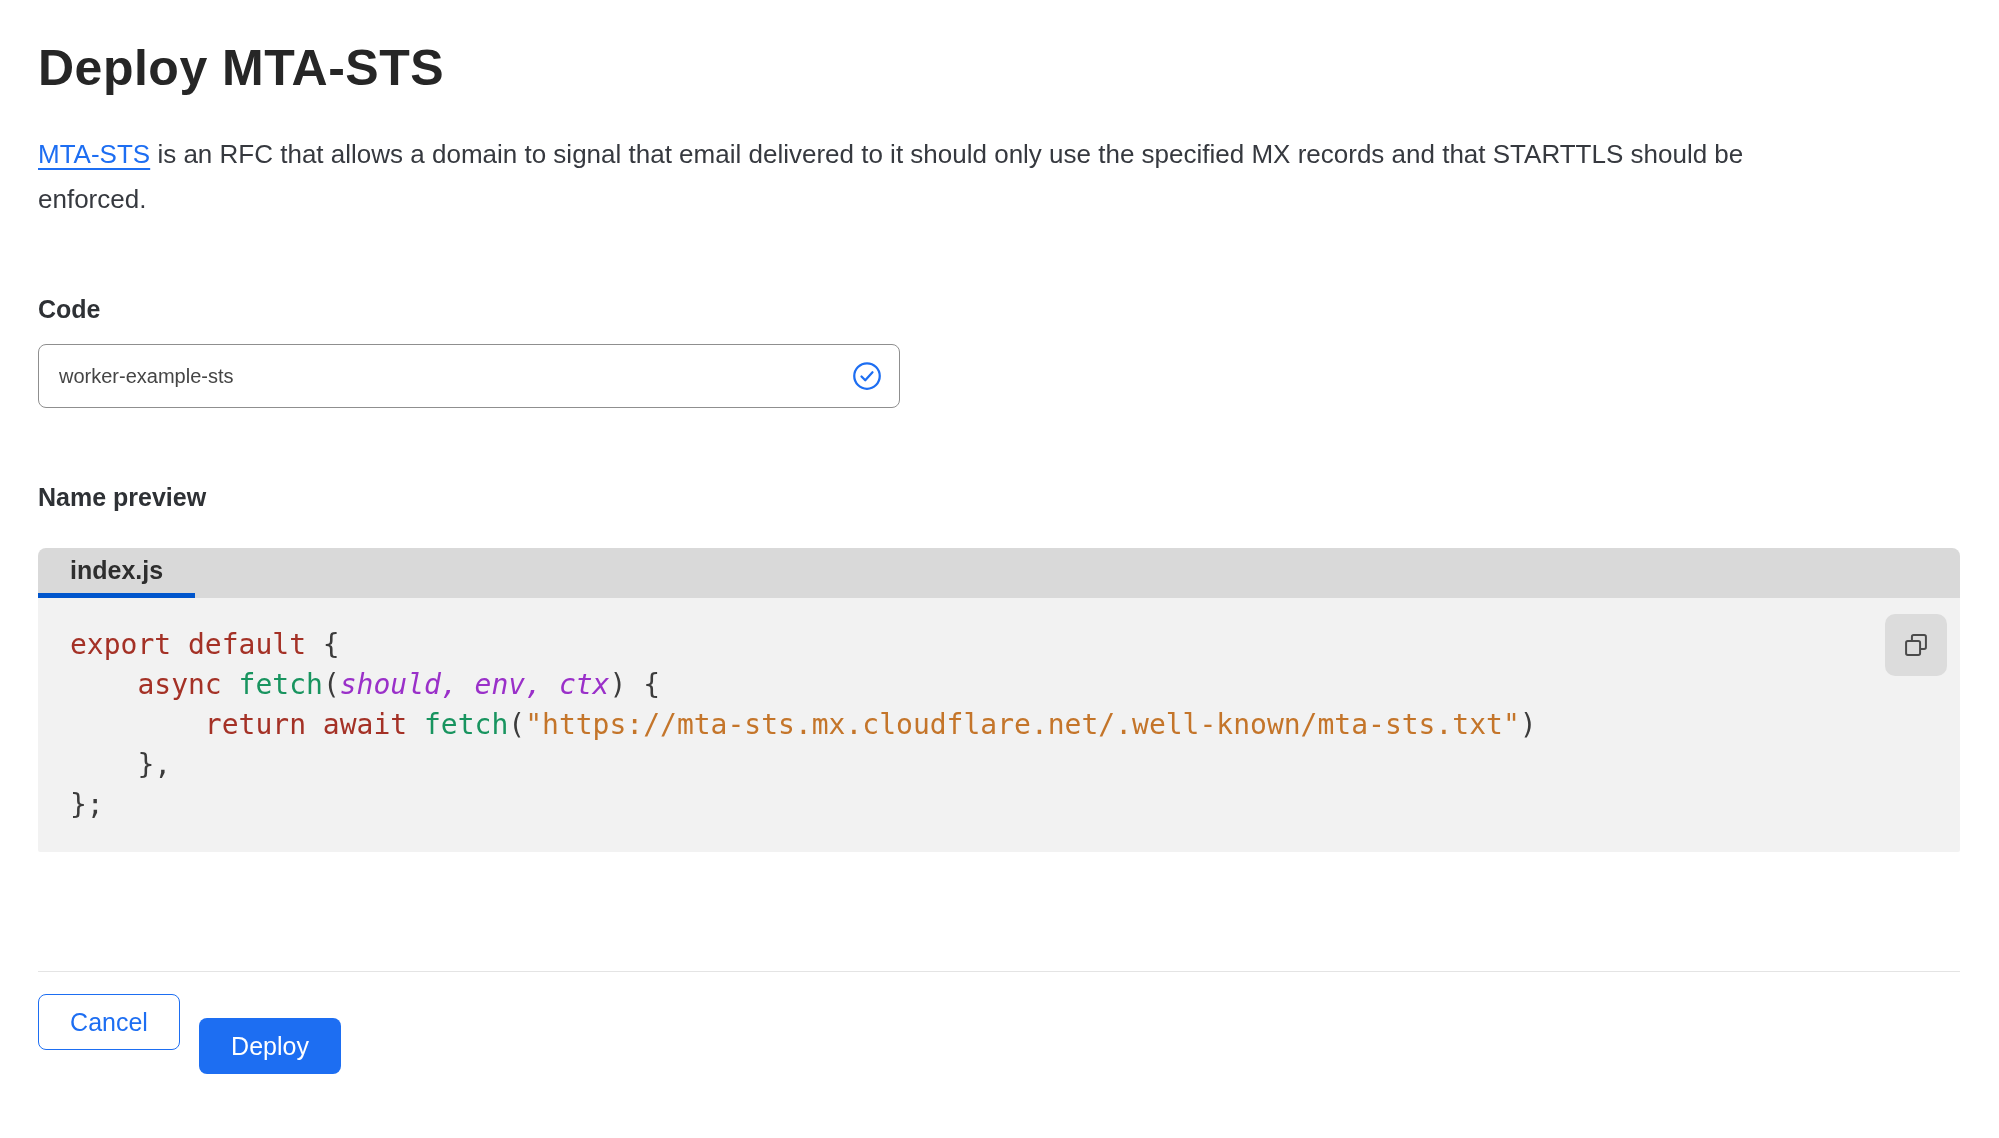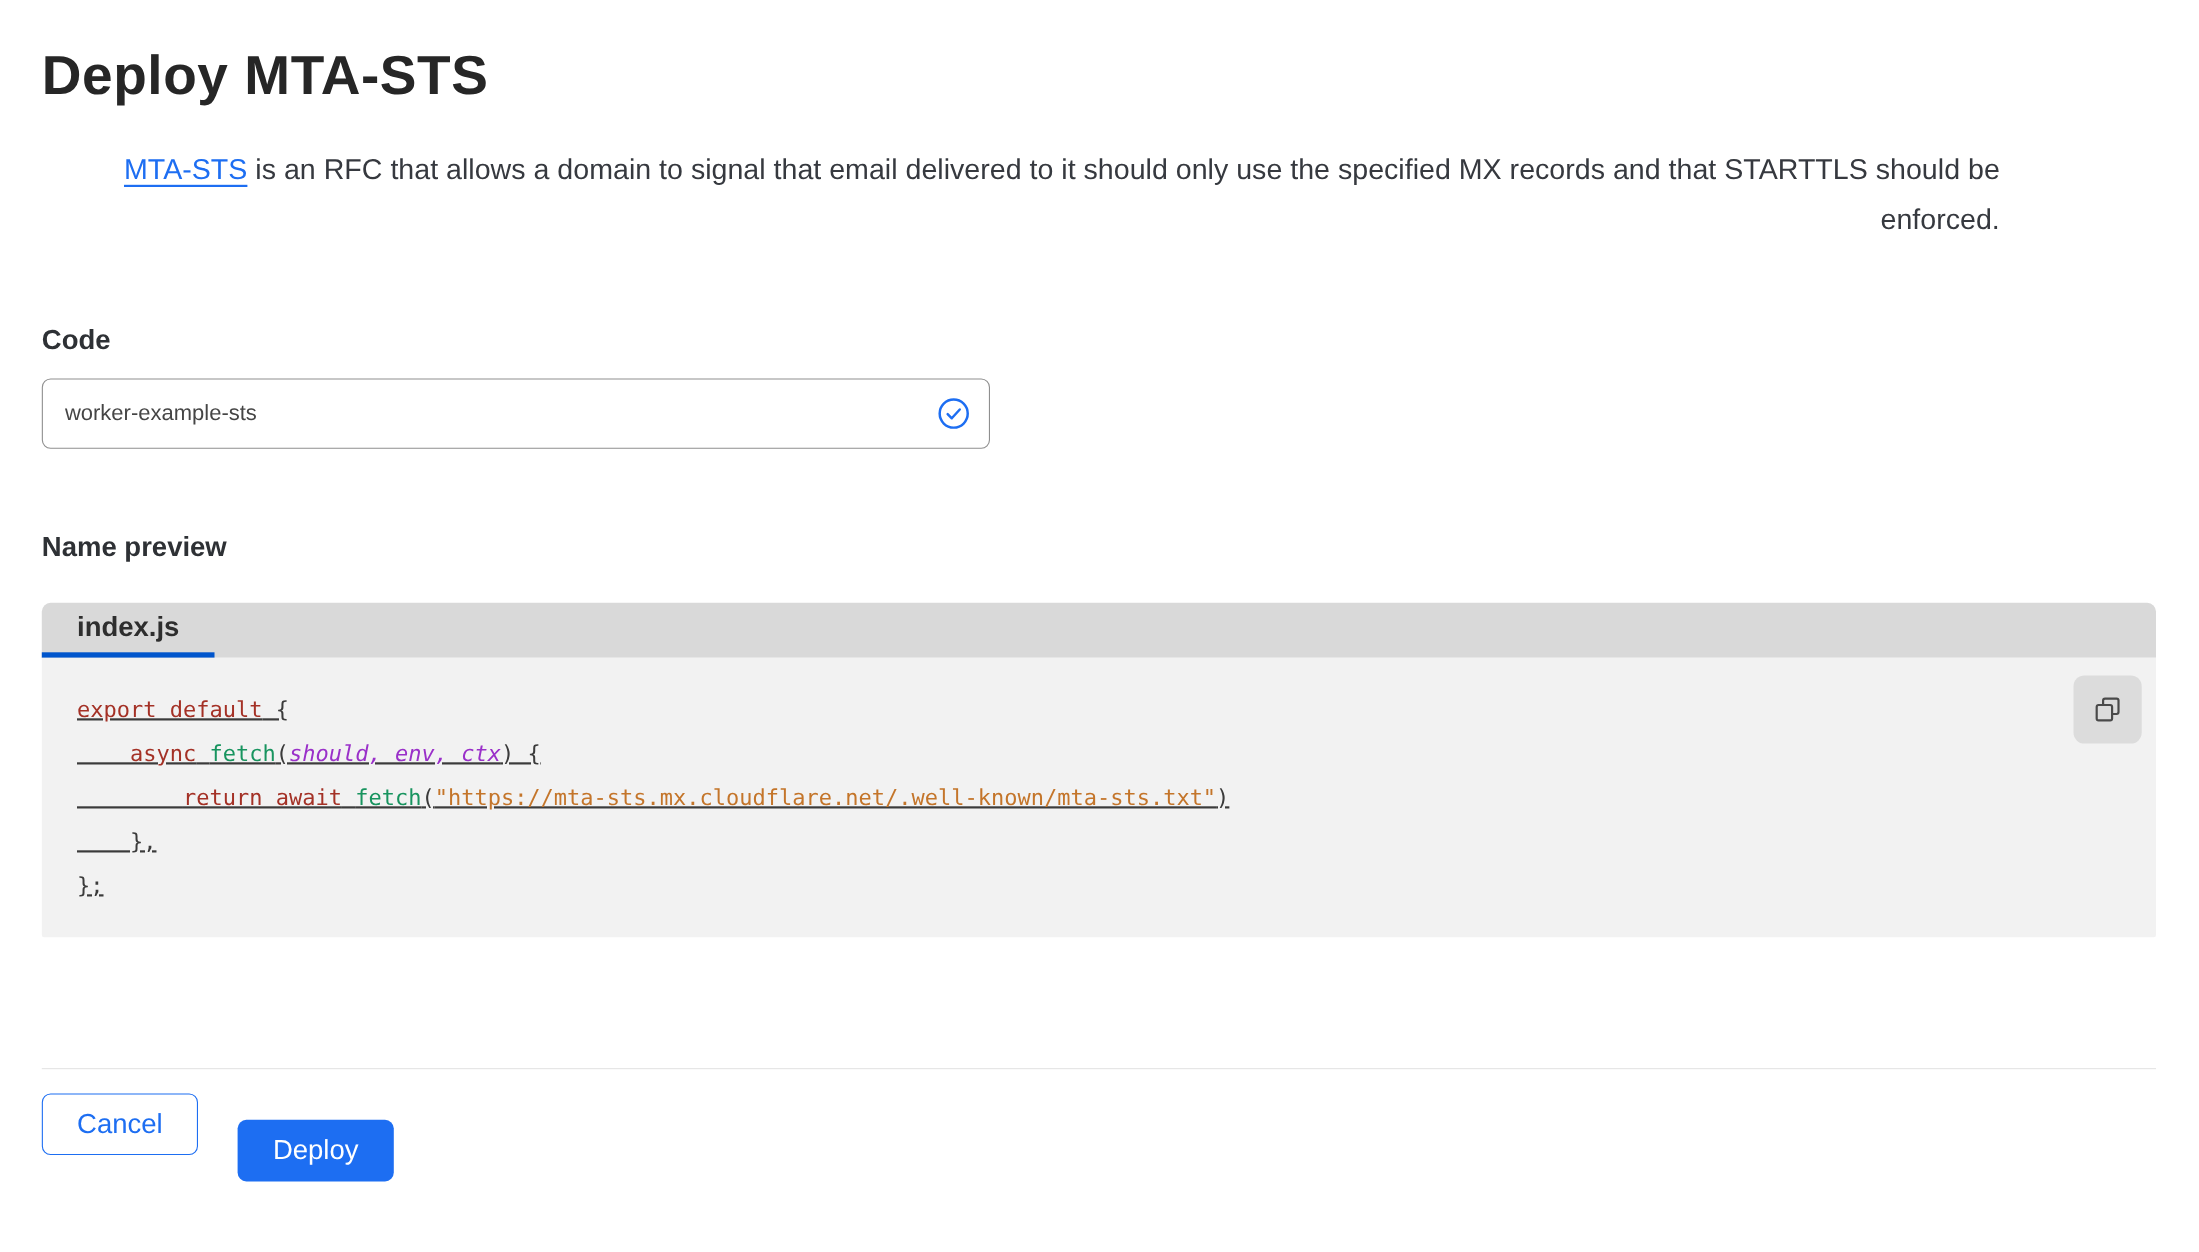--- a/index.html
+++ b/index.html
@@ -8,21 +8,21 @@
 
   .page { padding: 38px 39px 0 38px; width: 1999px; }
 
   .page-title {
     font-size: 50px; font-weight: 700; color: #262626;
     line-height: 60px; letter-spacing: 0.5px;
   }
 
   .intro {
     margin-top: 34px; font-size: 26px; line-height: 45px;
-    color: #36393f; max-width: 1780px; text-align: right;
+    color: #36393f; max-width: 1780px;
   }
   .intro a {
     color: var(--accent-blue); text-decoration: underline;
     text-underline-offset: 5px; cursor: pointer;
   }
 
   .field-label {
     margin-top: 72px; font-size: 25px; font-weight: 700;
     color: #2e3135; line-height: 30px;
   }
@@ -53,22 +53,22 @@
     border-bottom: 5px solid var(--tab-underline-blue);
     cursor: pointer;
   }
   .tab-label { font-size: 25px; font-weight: 700; color: #2e2e2e; }
 
   .code-area {
     position: relative; background: #f2f2f2; height: 254px;
     padding: 27px 0 0 32px; border-radius: 0 0 2px 2px;
   }
   .code-line {
-    font-family: "DejaVu Sans Mono", monospace; font-size: 20px;
-    line-height: 40px; white-space: pre; color: var(--syntax-plain); text-decoration: underline;
+    font-family: "DejaVu Sans Mono", monospace; font-size: 28px;
+    line-height: 40px; white-space: pre; color: var(--syntax-plain);
   }
   .tok-keyword   { color: var(--syntax-keyword); }
   .tok-function  { color: var(--syntax-function); }
   .tok-parameter { color: var(--syntax-parameter); font-style: italic; }
   .tok-string    { color: var(--syntax-string); }
   .tok-plain     { color: var(--syntax-plain); }
 
   .copy-btn {
     position: absolute; top: 16px; right: 13px; width: 62px; height: 62px;
     background: #dcdcdc; border: none; border-radius: 10px; cursor: pointer;
@@ -77,21 +77,21 @@
   .copy-btn svg { width: 28px; height: 28px; stroke: #4a4a4a; }
 
   .footer-divider {
     margin-top: 119px; border-top: 1px solid #e4e4e4; width: 1922px; height: 0;
   }
   .footer-row {
     margin-top: 34px; width: 1922px; height: 56px;
     display: flex; align-items: center; justify-content: space-between;
   }
   .footer-note { font-size: 21px; color: #56585a; }
-  .footer-buttons { display: flex; gap: 36px; }
+  .footer-buttons { display: flex; gap: 19px; }
   .btn {
     height: 56px; min-width: 142px; padding: 0 30px; border-radius: 8px;
     font-family: "Liberation Sans", sans-serif; font-size: 25px; cursor: pointer;
     display: flex; align-items: center; justify-content: center;
   }
   .btn-cancel {
     background: #ffffff; color: var(--accent-blue);
     border: 1.5px solid var(--accent-blue);
   }
   .btn-deploy {

